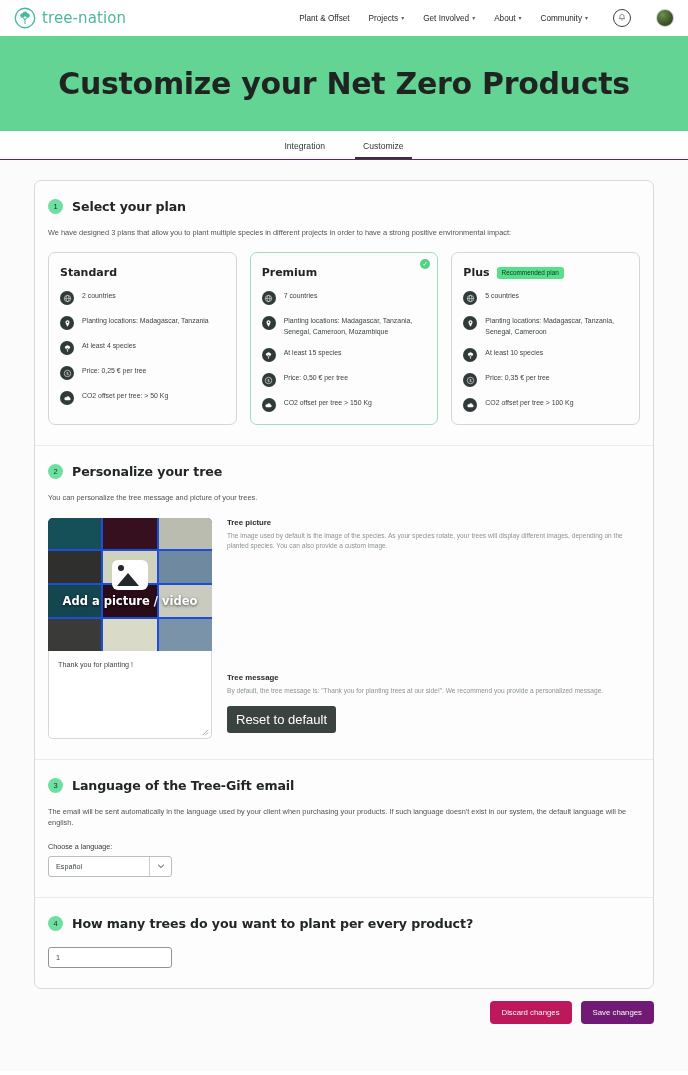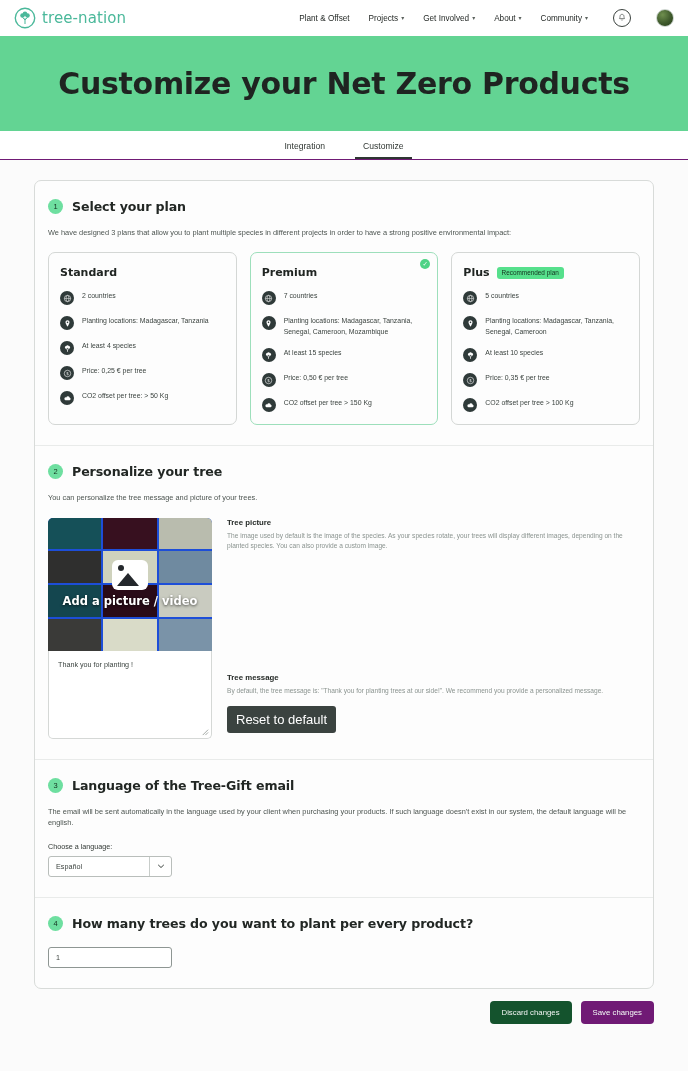--- a/index.html
+++ b/index.html
@@ -202,21 +202,21 @@
 
   
   .actions {
     display: flex; justify-content: flex-end; gap: 9px;
     margin-top: 12px;
   }
   .btn {
     font-size: 7.8px; padding: 7px 12px; border: none; border-radius: 4px;
     cursor: pointer; font-family: "Liberation Sans", sans-serif;
   }
-  .btn-discard { background: #14532d; color: #f2f4f3; margin-left: 21px; }
+  .btn-discard { background: #be185d; color: #f2f4f3; margin-left: 21px; }
   .btn-save { background: #701a75; color: #f4fbf7; }
 </style>
 </head>
 <body>
 
 <div class="topnav">
   <div class="logo">
     <span class="logo-mark">
       <svg viewBox="0 0 24 24" width="22" height="22">
         <circle cx="12" cy="12" r="10.6" fill="none" stroke="#4ab89a" stroke-width="1.5"></circle>

